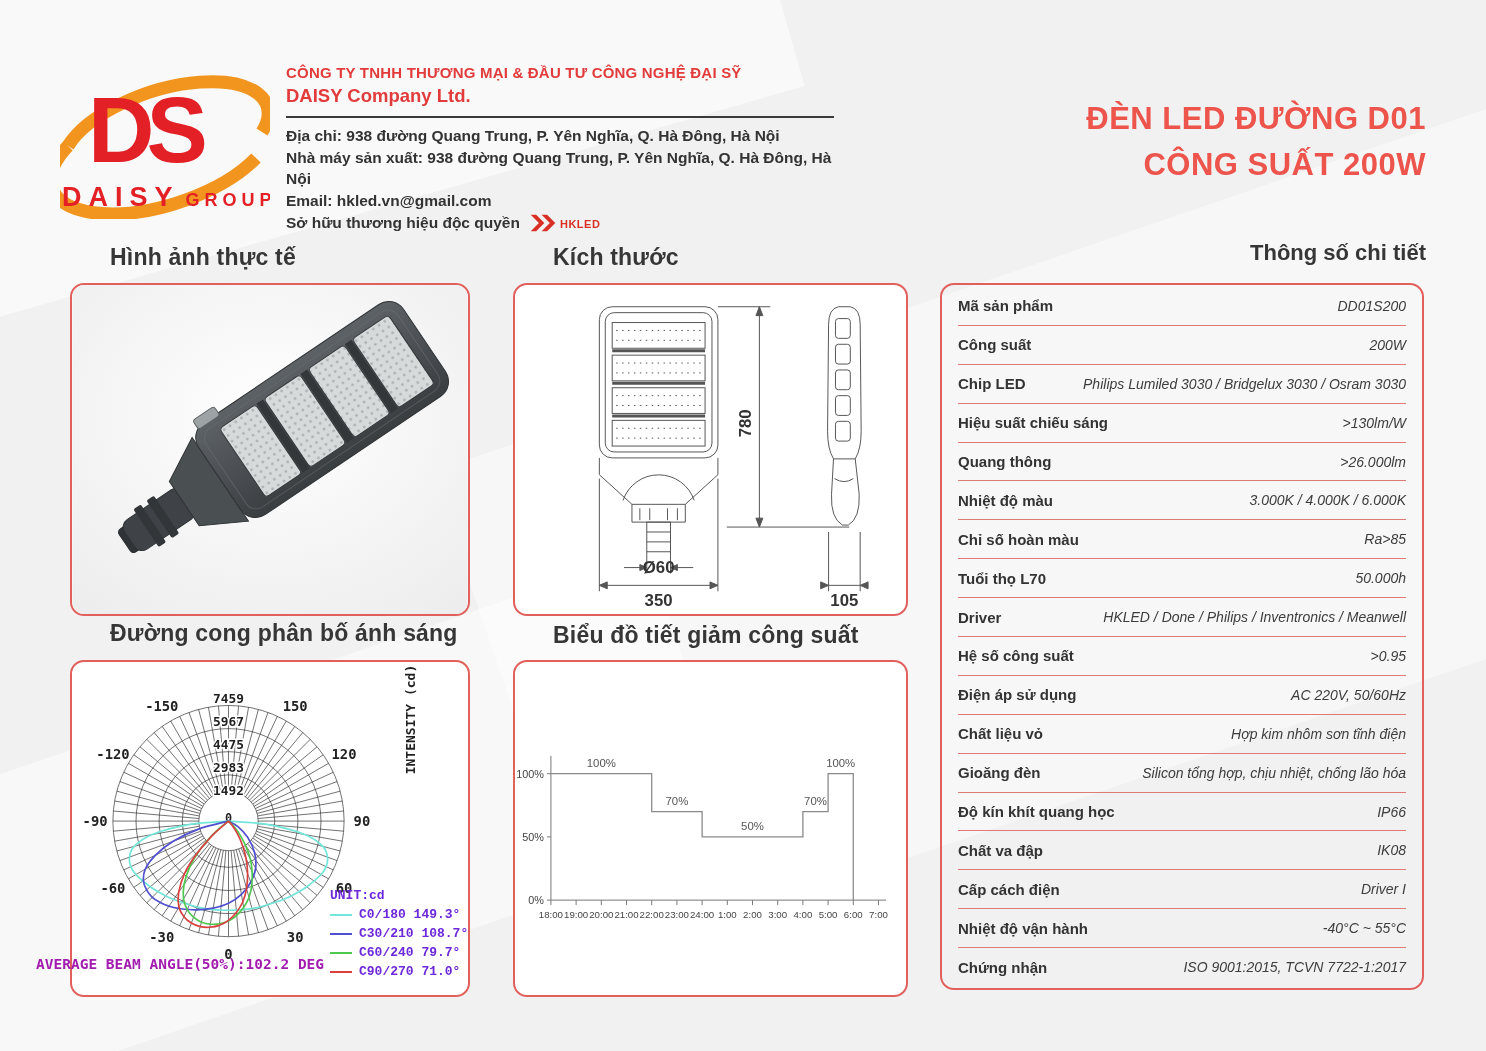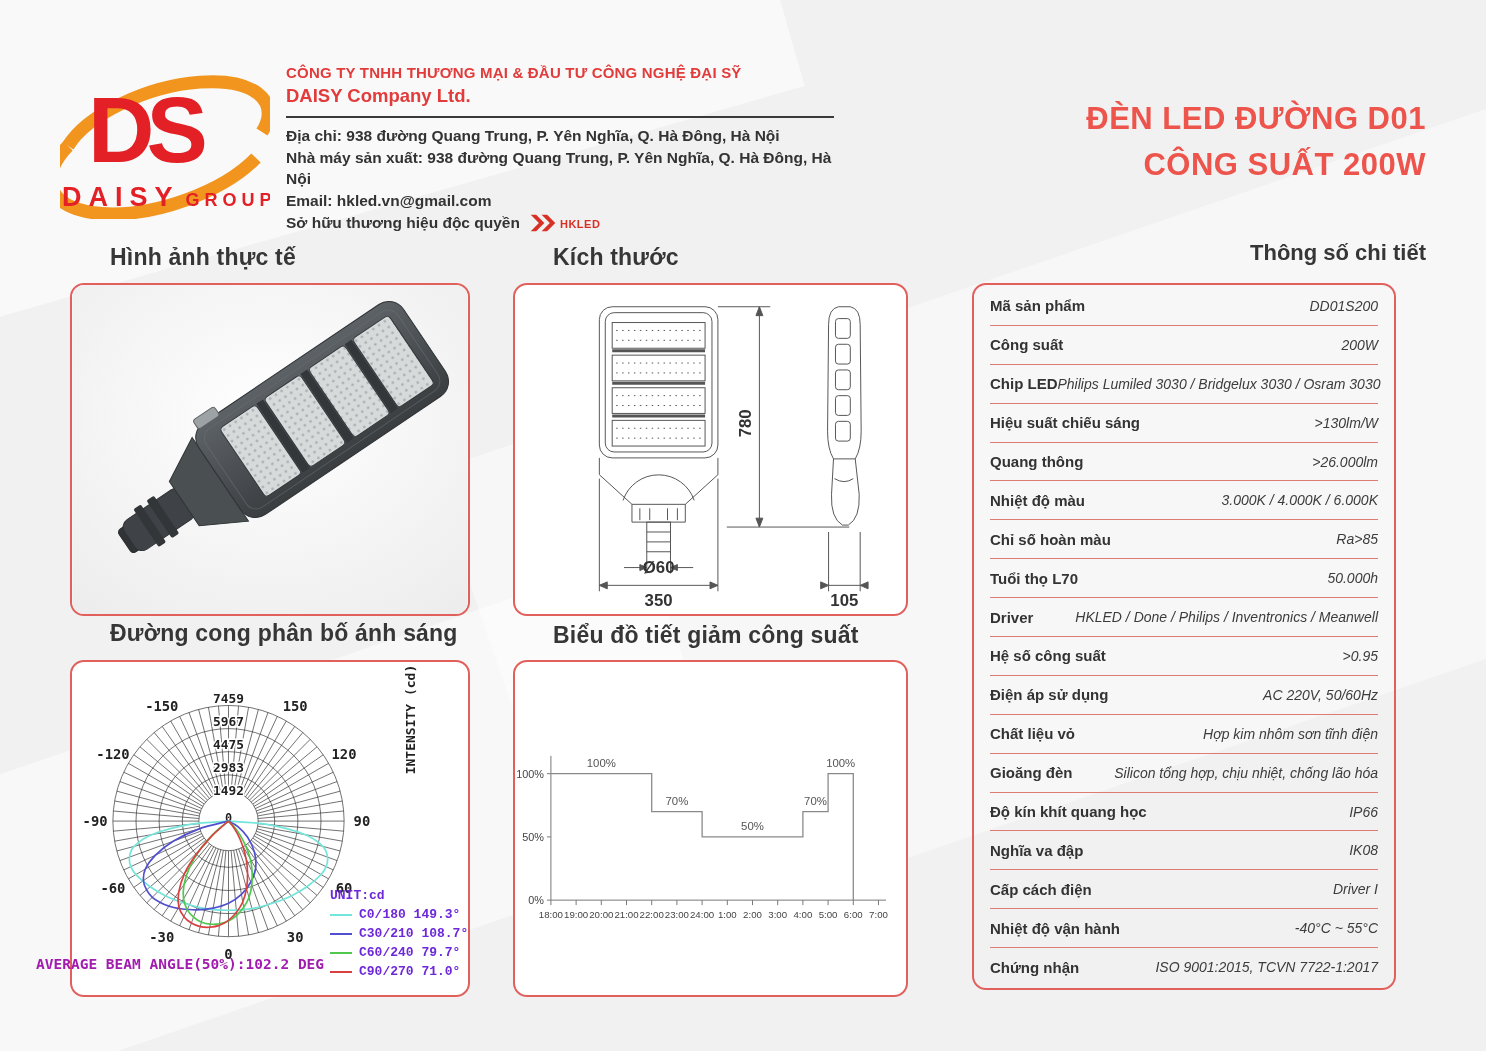--- a/index.html
+++ b/index.html
@@ -20,21 +20,21 @@
   .hk{display:flex;align-items:flex-end;gap:2px;}
   .hk .hk-text{font-size:11px;font-weight:bold;color:#d93025;letter-spacing:.5px;}
   .product-title{position:absolute;right:72px;top:96px;text-align:right;font-size:31px;font-weight:bold;color:#ec544c;line-height:46px;letter-spacing:.5px;}
 
   
   .sec-title{position:absolute;font-size:23px;font-weight:bold;color:#363636;letter-spacing:.2px;margin-left:40px;}
   .box{position:absolute;background:#ffffff;border:2px solid #e2605c;border-radius:14px;box-sizing:border-box;}
 
   
   .spec-head{position:absolute;right:72px;top:240px;font-size:22px;font-weight:bold;color:#363636;}
-  .spec-table{position:absolute;left:972px;top:283px;width:424px;height:707px;border:2px solid #e2605c;border-radius:14px;box-sizing:border-box;padding:2px 16px;display:flex;flex-direction:column;}
+  .spec-table{position:absolute;left:940px;top:283px;width:484px;height:707px;border:2px solid #e2605c;border-radius:14px;box-sizing:border-box;padding:2px 16px;display:flex;flex-direction:column;}
   .spec-row{flex:1;display:flex;justify-content:space-between;align-items:center;border-bottom:1px solid #de7b74;min-height:0;}
   .spec-row:last-child{border-bottom:none;}
   .spec-label{font-size:15px;font-weight:bold;color:#333;white-space:nowrap;}
   .spec-value{font-size:14px;font-style:italic;color:#3c3c3c;text-align:right;white-space:nowrap;}
   .polar-footer{position:absolute;left:36px;top:956px;width:380px;font-family:"DejaVu Sans Mono",monospace;font-size:14.5px;font-weight:bold;color:#a21caf;}
   .intensity-label{position:absolute;left:350px;top:712px;width:120px;transform:rotate(-90deg);transform-origin:center;font-family:"DejaVu Sans Mono",monospace;font-size:13px;font-weight:bold;color:#222;text-align:center;}
   .polar-legend{position:absolute;left:330px;top:888px;font-family:Liberation Mono, monospace;font-size:13px;font-weight:bold;color:#6d28d9;}
   .polar-legend .unit{margin-bottom:2px;}
   .legend-item{display:flex;align-items:center;gap:7px;height:19px;}
   .legend-swatch{display:inline-block;width:22px;height:2px;}
@@ -245,21 +245,21 @@
         </div><div class="spec-row">
           <span class="spec-label">Chất liệu vỏ</span>
           <span class="spec-value">Hợp kim nhôm sơn tĩnh điện</span>
         </div><div class="spec-row">
           <span class="spec-label">Gioăng đèn</span>
           <span class="spec-value">Silicon tổng hợp, chịu nhiệt, chống lão hóa</span>
         </div><div class="spec-row">
           <span class="spec-label">Độ kín khít quang học</span>
           <span class="spec-value">IP66</span>
         </div><div class="spec-row">
-          <span class="spec-label">Nghĩa va đập</span>
+          <span class="spec-label">Chất va đập</span>
           <span class="spec-value">IK08</span>
         </div><div class="spec-row">
           <span class="spec-label">Cấp cách điện</span>
           <span class="spec-value">Driver I</span>
         </div><div class="spec-row">
           <span class="spec-label">Nhiệt độ vận hành</span>
           <span class="spec-value">-40°C ~ 55°C</span>
         </div><div class="spec-row">
           <span class="spec-label">Chứng nhận</span>
           <span class="spec-value">ISO 9001:2015, TCVN 7722-1:2017</span>

